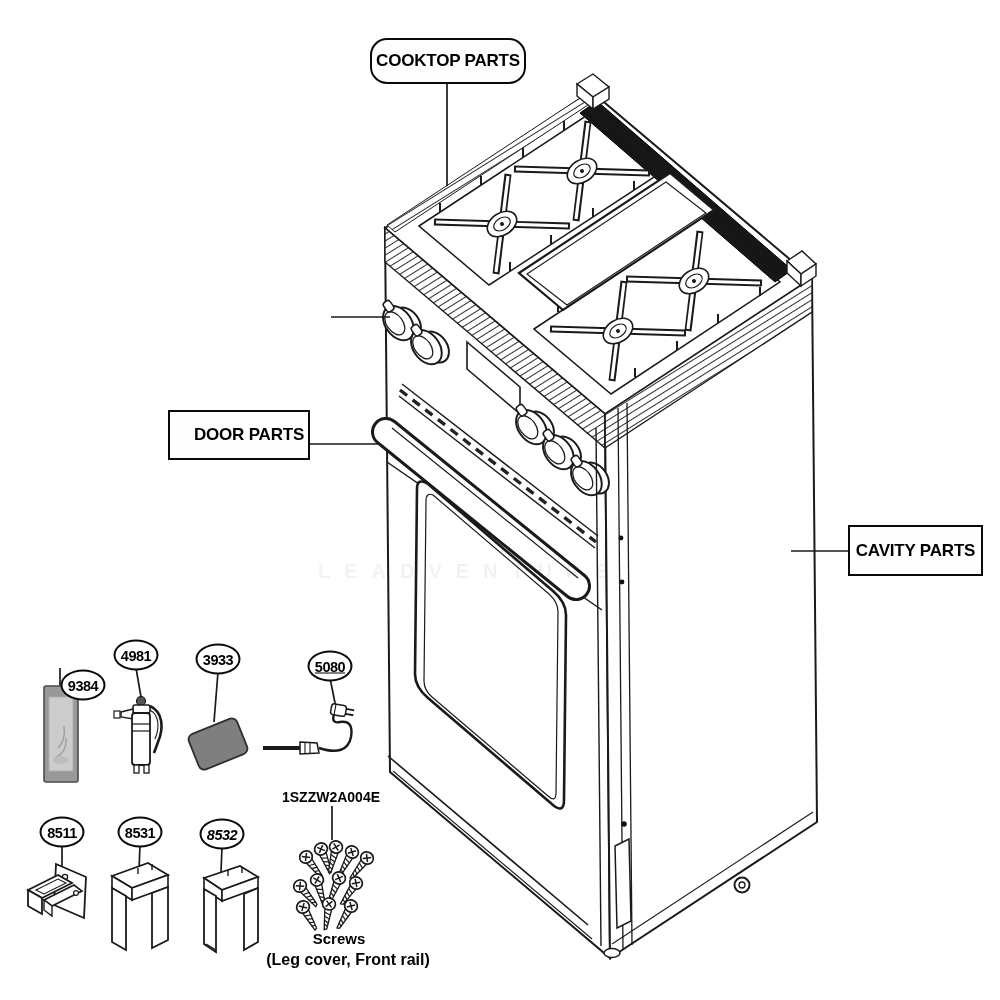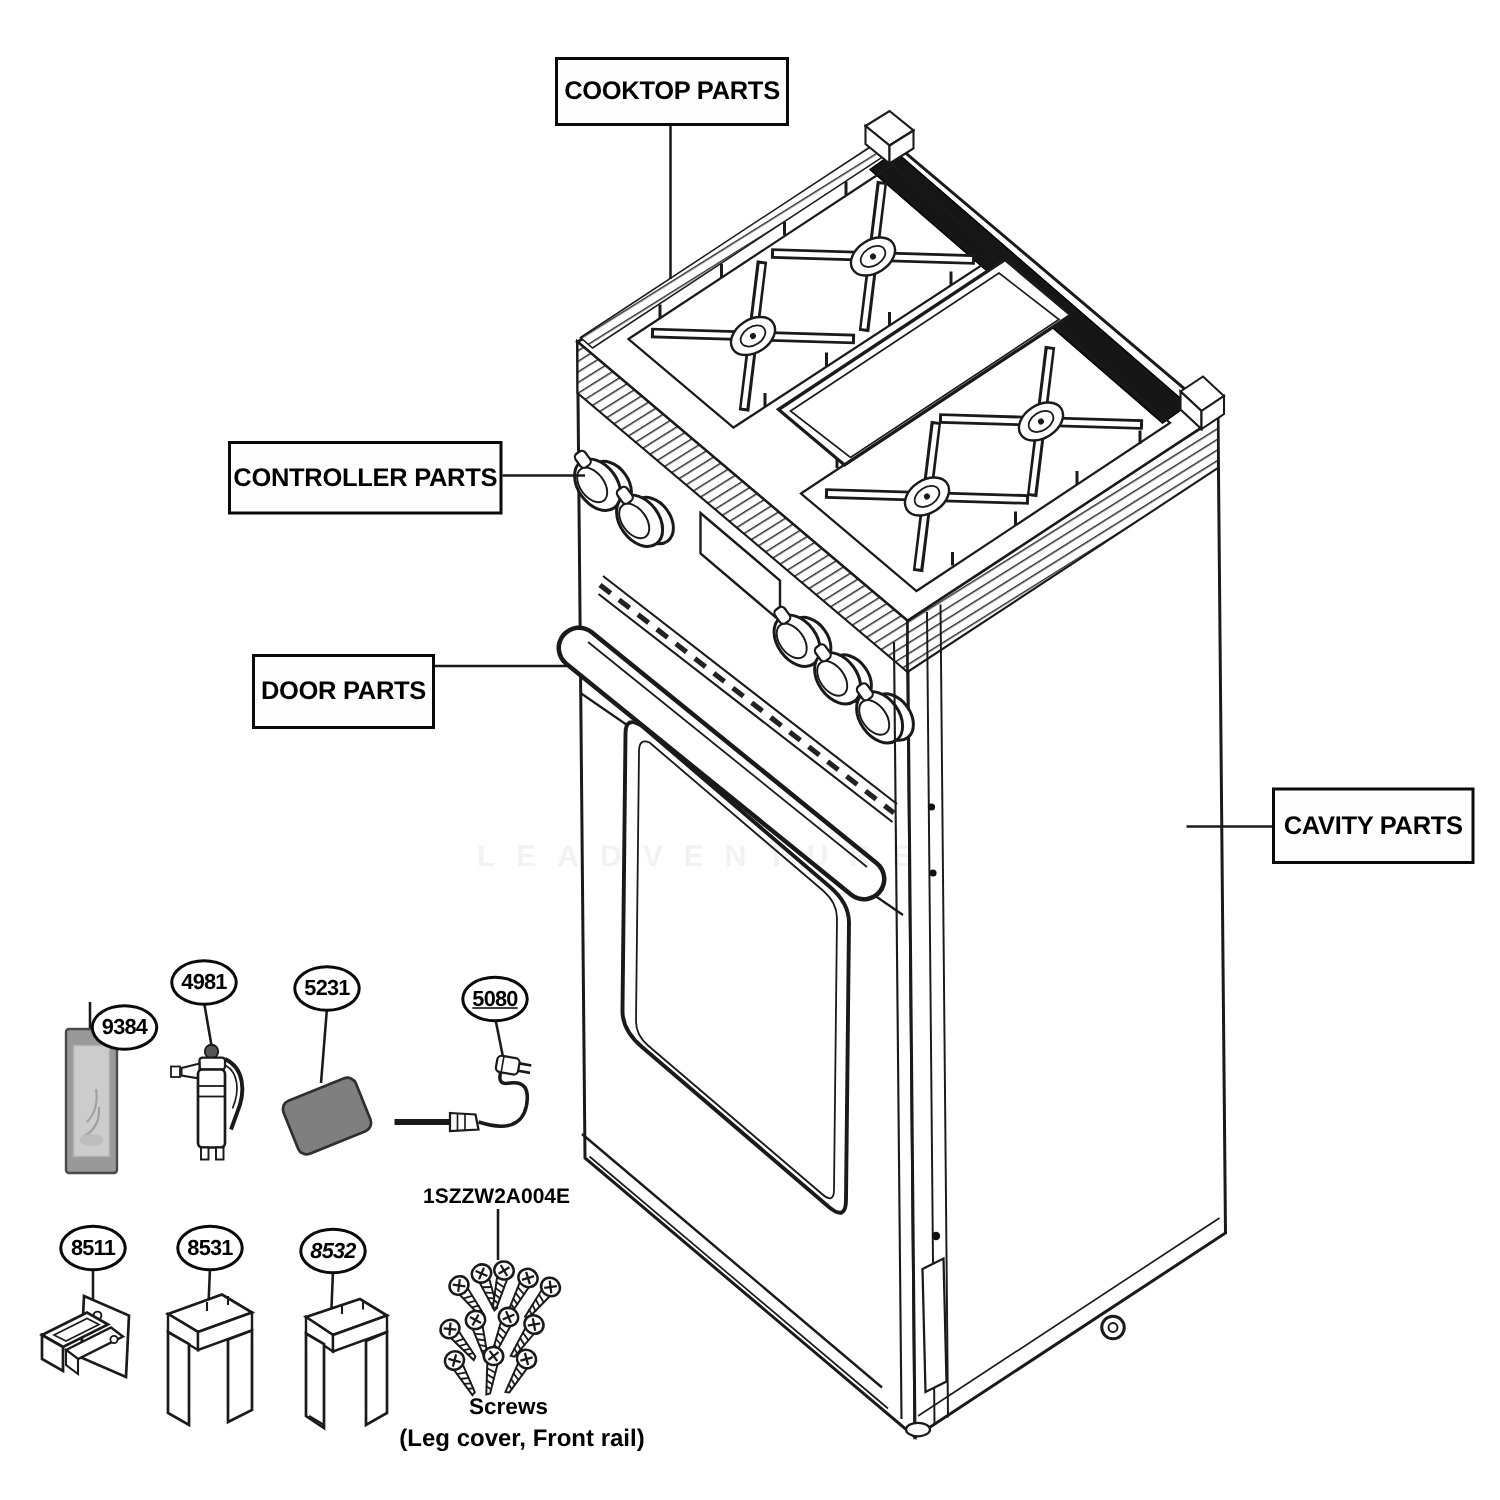--- a/index.html
+++ b/index.html
@@ -358,28 +358,27 @@
       <use href="#screwp" transform="translate(339,878) rotate(22)"></use>
       <use href="#screwp" transform="translate(356,883) rotate(34)"></use>
       <use href="#screwp" transform="translate(303,907) rotate(-30)"></use>
       <use href="#screwp" transform="translate(329,904) rotate(8)"></use>
       <use href="#screwp" transform="translate(351,906) rotate(30)"></use>
     </g>
   </svg>
 
   <div class="watermark" style="left:318px;top:560px;">LEADVENTURE</div>
 
-  <div class="label-box" style="left:370px;top:38px;width:152px;height:42px;">COOKTOP PARTS</div>
-  <div class="label-box" style="left:152px;top:294px;width:179px;height:45px;">CONTROLLER PARTS</div>
-  <div class="label-box" style="left:168px;top:436px;width:118px;height:46px;">DOOR PARTS</div>
+  <div class="label-box" style="left:370px;top:38px;width:152px;height:42px;border-radius:17px;">COOKTOP PARTS</div>
+  <div class="label-box" style="left:168px;top:410px;width:118px;height:46px;padding-left:20px;">DOOR PARTS</div>
   <div class="label-box" style="left:848px;top:525px;width:131px;height:47px;">CAVITY PARTS</div>
 
   <div class="callout" style="left:60px;top:685px;margin-left:23px;">9384</div>
   <div class="callout" style="left:136px;top:655px;">4981</div>
-  <div class="callout" style="left:218px;top:659px;">5231</div>
+  <div class="callout" style="left:218px;top:659px;">3933</div>
   <div class="callout" style="left:330px;top:666px;text-decoration:underline;">5080</div>
   <div class="callout" style="left:62px;top:832px;">8511</div>
   <div class="callout" style="left:140px;top:832px;">8531</div>
   <div class="callout" style="left:222px;top:834px;font-style:italic;">8532</div>
 
   <div class="cap" style="left:331px;top:797px;font-size:14px;">1SZZW2A004E</div>
   <div class="cap" style="left:339px;top:938px;font-size:15px;">Screws</div>
   <div class="cap" style="left:348px;top:960px;font-size:16px;">(Leg cover, Front rail)</div>
 
 </div>

